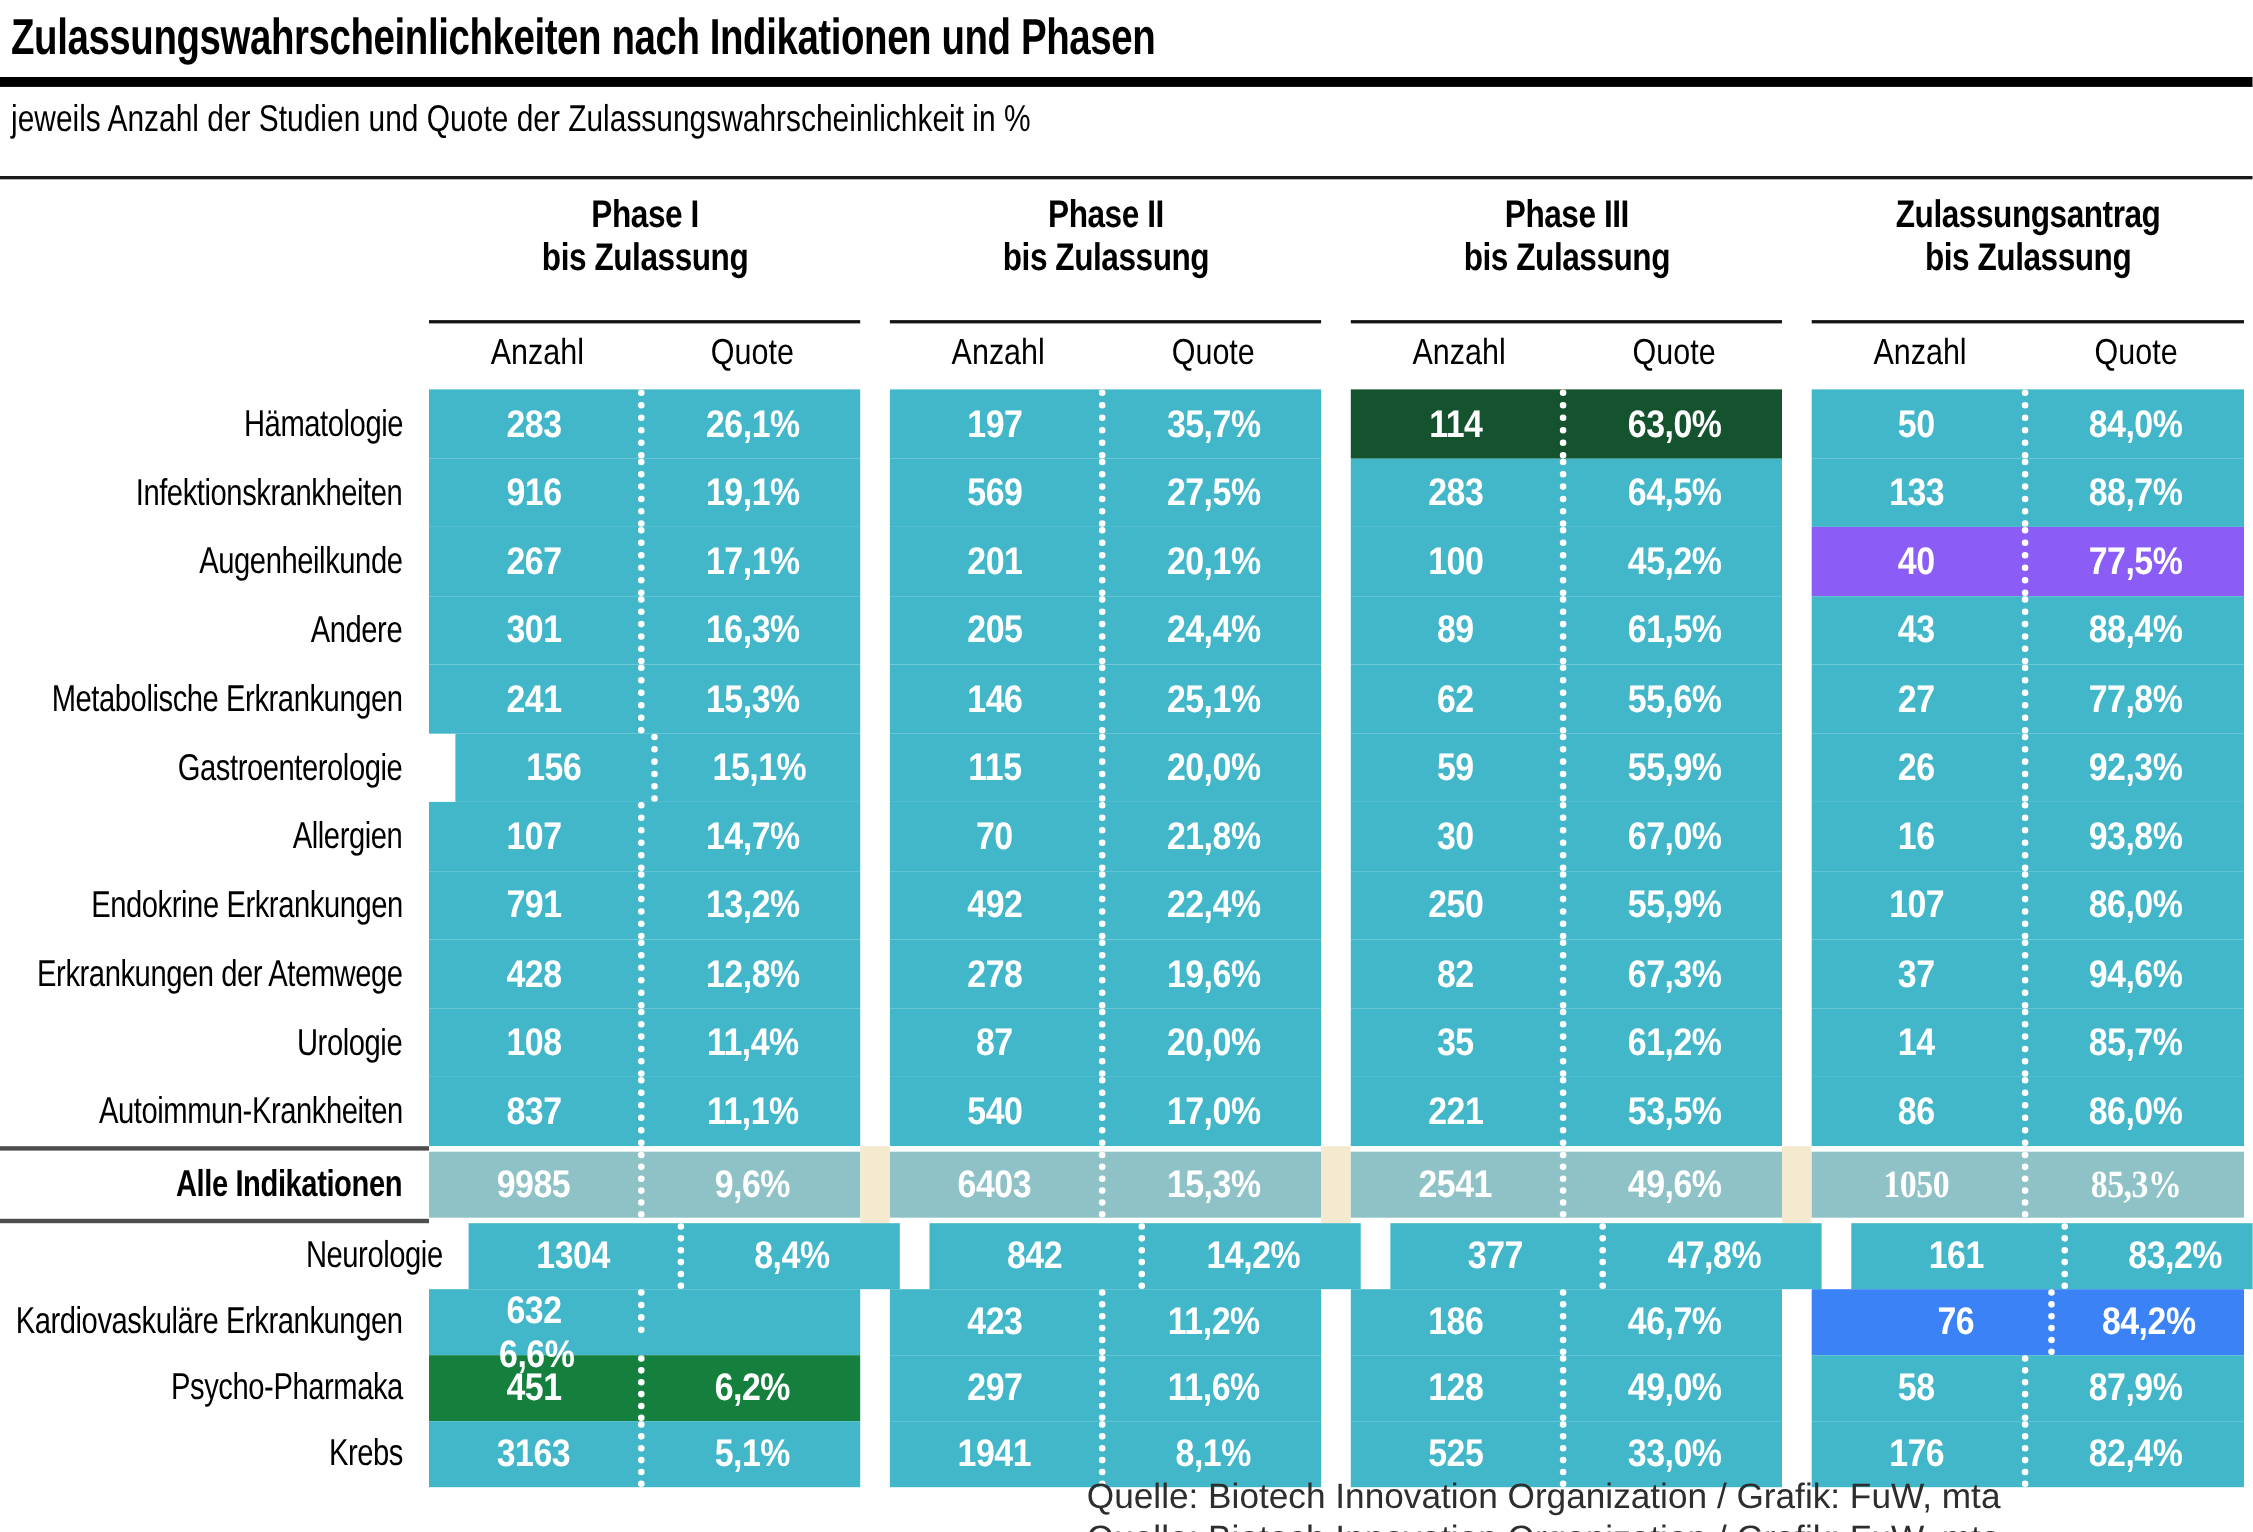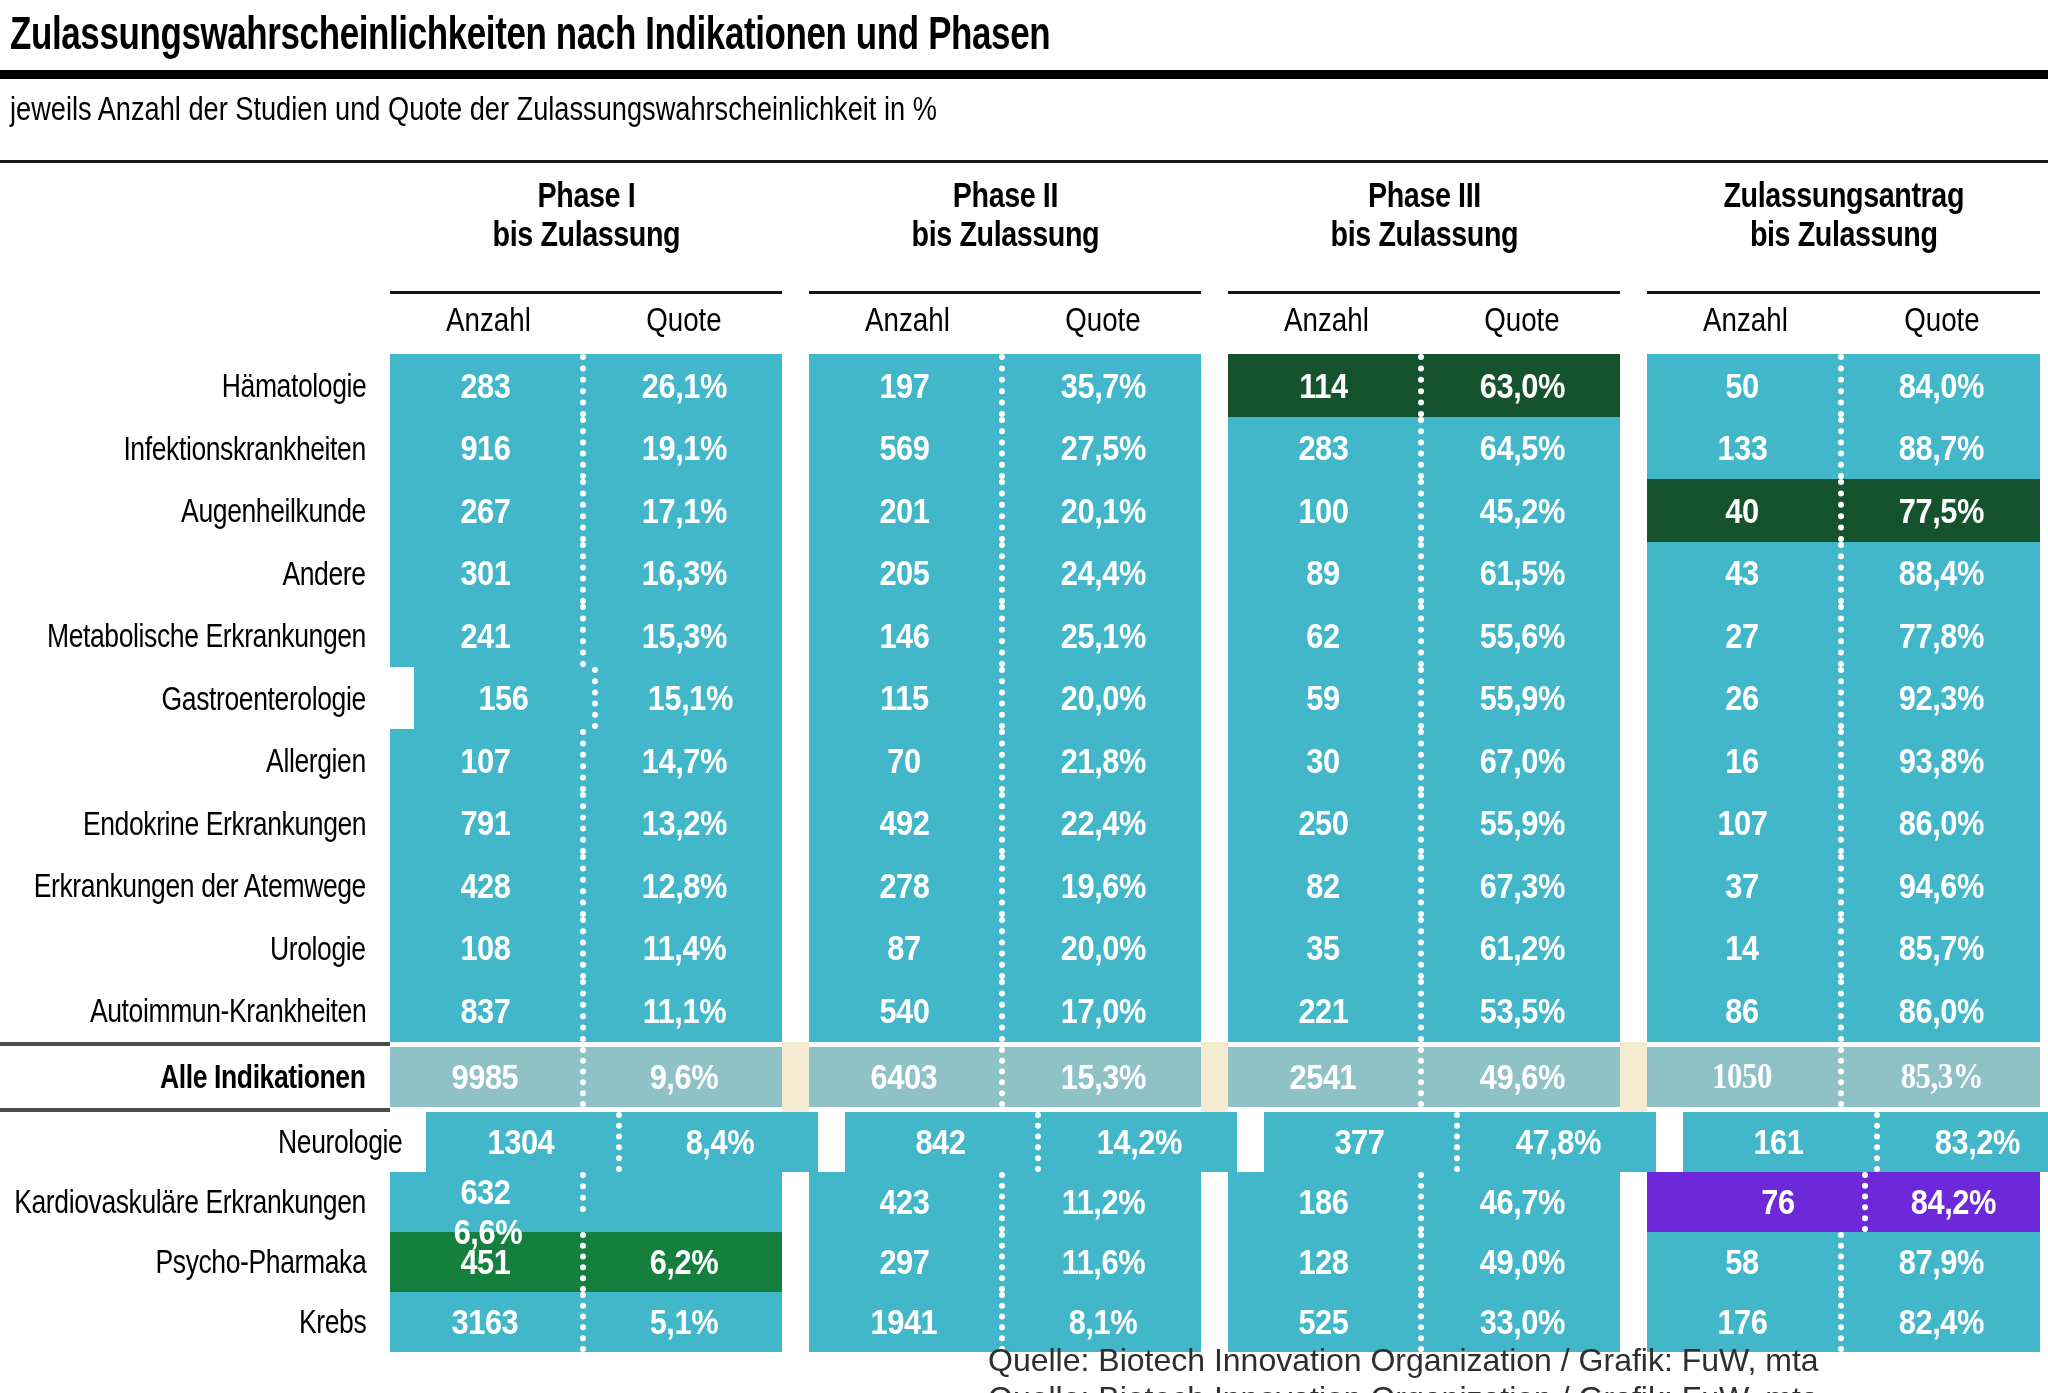--- a/index.html
+++ b/index.html
@@ -231,21 +231,21 @@
             <div class="cellL">
               <span class="num">100</span>
             </div>
             <div class="cellR">
               <span class="num">45,2%</span>
             </div>
           </div>
         </div>
         <div class="gapcol"></div>
         <div class="grp last">
-          <div style="display: flex; width: 100%; background: #14532d;">
+          <div style="display: flex; width: 100%; background: #8b5cf6;">
             <div class="cellL">
               <span class="num">40</span>
             </div>
             <div class="cellR">
               <span class="num">77,5%</span>
             </div>
           </div>
         </div>
       </div>
       <div class="row" style="height: 62.5px;">
@@ -759,21 +759,21 @@
             <div class="cellL">
               <span class="num">186</span>
             </div>
             <div class="cellR">
               <span class="num">46,7%</span>
             </div>
           </div>
         </div>
         <div class="gapcol"></div>
         <div class="grp last">
-          <div style="display: flex; width: 100%; background: #6d28d9; padding-left: 48px;">
+          <div style="display: flex; width: 100%; background: #3b82f6; padding-left: 48px;">
             <div class="cellL">
               <span class="num">76</span>
             </div>
             <div class="cellR">
               <span class="num">84,2%</span>
             </div>
           </div>
         </div>
       </div>
       <div class="row" style="height: 60px;">

